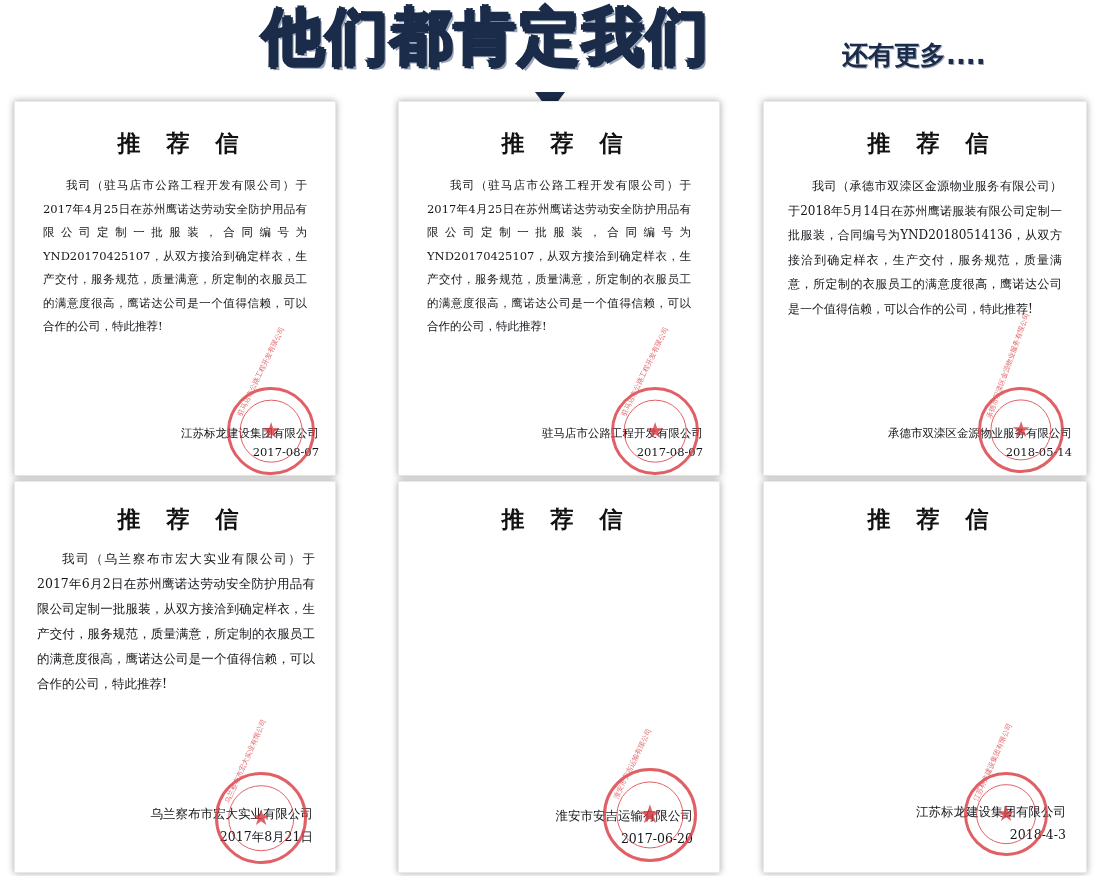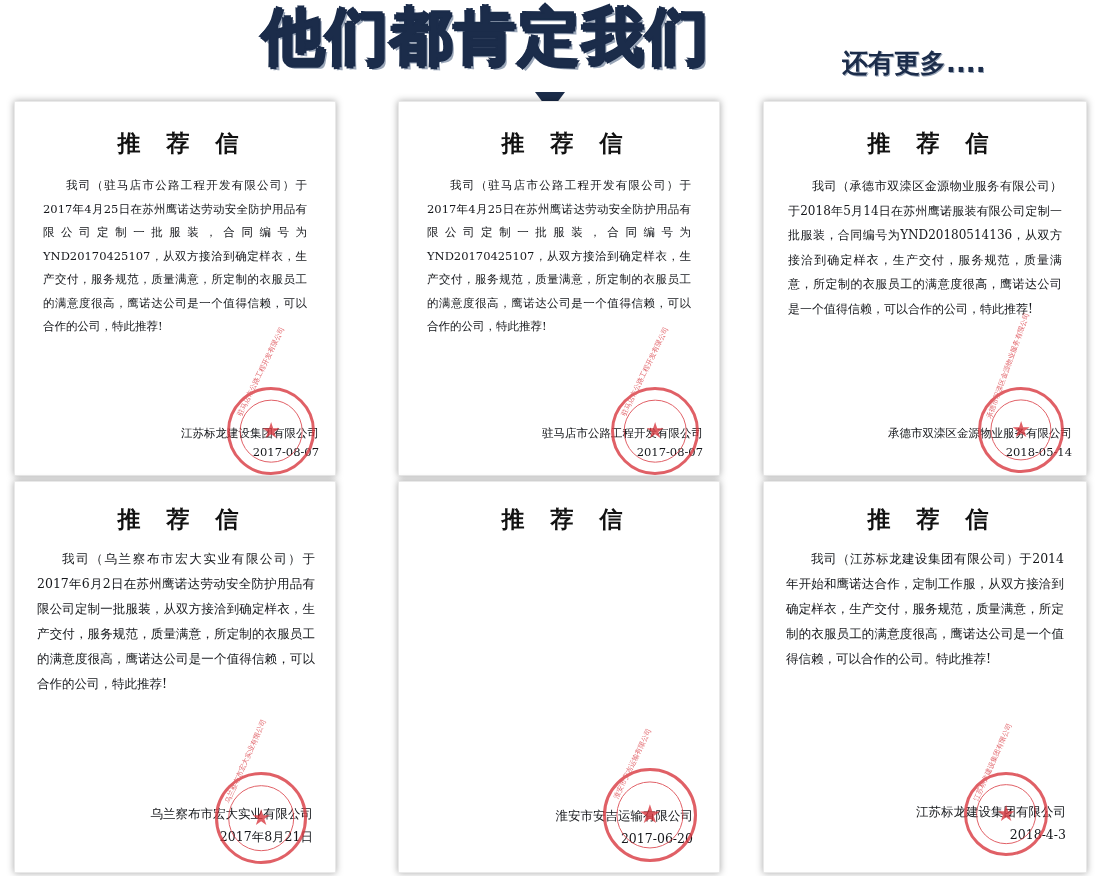--- a/index.html
+++ b/index.html
@@ -35,21 +35,21 @@
     text-shadow:
        2px 0 0 #1b2c4a, -2px 0 0 #1b2c4a,
        0 2px 0 #1b2c4a, 0 -2px 0 #1b2c4a,
        3px 3px 0 #9aa6b8;
     line-height: 1;
     white-space: nowrap;
   }
   .header-sub {
     position: absolute;
     left: 842px;
-    top: 46px;
+    top: 38px;
     font-family: "DejaVu Sans", sans-serif;
     font-weight: 700;
     font-size: 26px;
     color: #1b2c4a;
     text-shadow: 1px 1px 0 #9aa6b8;
     white-space: nowrap;
   }
 
   
   .arrow {
@@ -228,21 +228,20 @@
     <div class="stamp" style="right:22px; bottom:10px; width:94px; height:94px;">
       <div class="stamp-text">
         <span style="transform:rotate(-64deg) translate(0,-43px);">淮安市安吉运输有限公司</span>
       </div>
       <div class="stamp-star" style="font-size:26px;">★</div>
     </div>
   </div>
 
   <div class="cert" style="left:763px; top:385px; width:322px; height:390px;">
     <div class="cert-title" style="font-size:23px; margin-top:22px;">推 荐 信</div>
-    <div class="cert-body" style="position:absolute; left:22px; top:64px; width:278px; font-size:12.5px; line-height:2.0; text-indent:2em;">我司（江苏标龙建设集团有限公司）于2014年开始和鹰诺达合作，定制工作服，从双方接洽到确定样衣，生产交付，服务规范，质量满意，所定制的衣服员工的满意度很高，鹰诺达公司是一个值得信赖，可以合作的公司。特此推荐!</div>
     <div class="cert-sign" style="right:20px; bottom:26px; font-size:12.5px; line-height:1.85;">
       <div>江苏标龙建设集团有限公司</div>
       <div>2018-4-3</div>
     </div>
     <div class="stamp" style="right:38px; bottom:16px; width:84px; height:84px;">
       <div class="stamp-text">
         <span style="transform:rotate(-66deg) translate(0,-38px);">江苏标龙建设集团有限公司</span>
       </div>
       <div class="stamp-star">★</div>
     </div>

